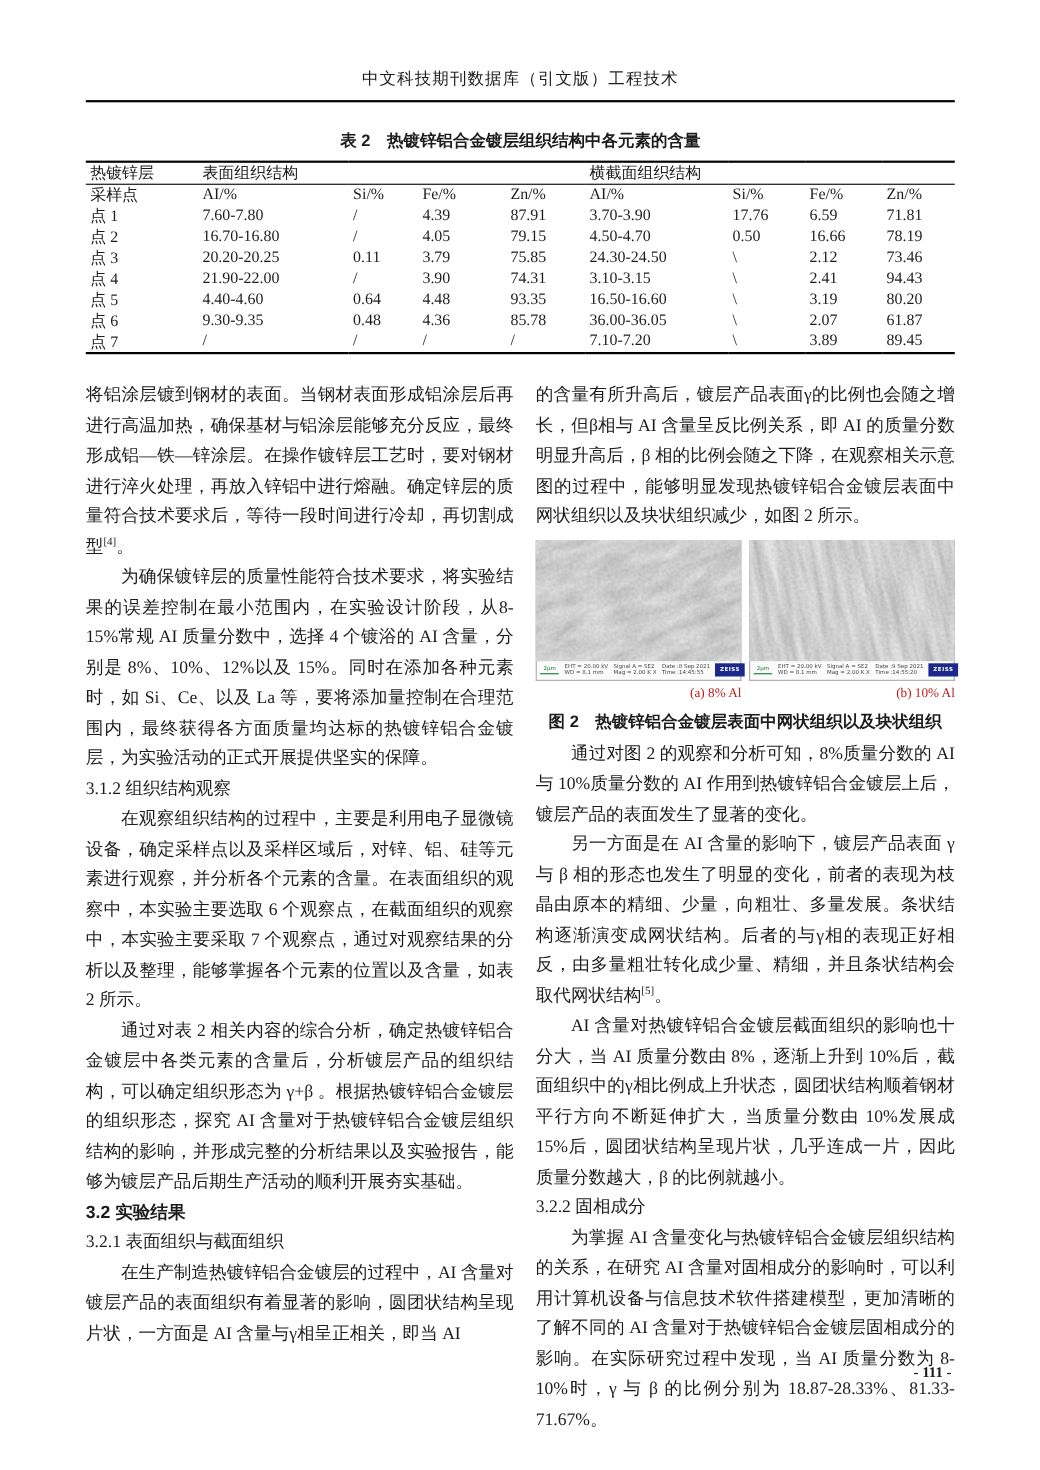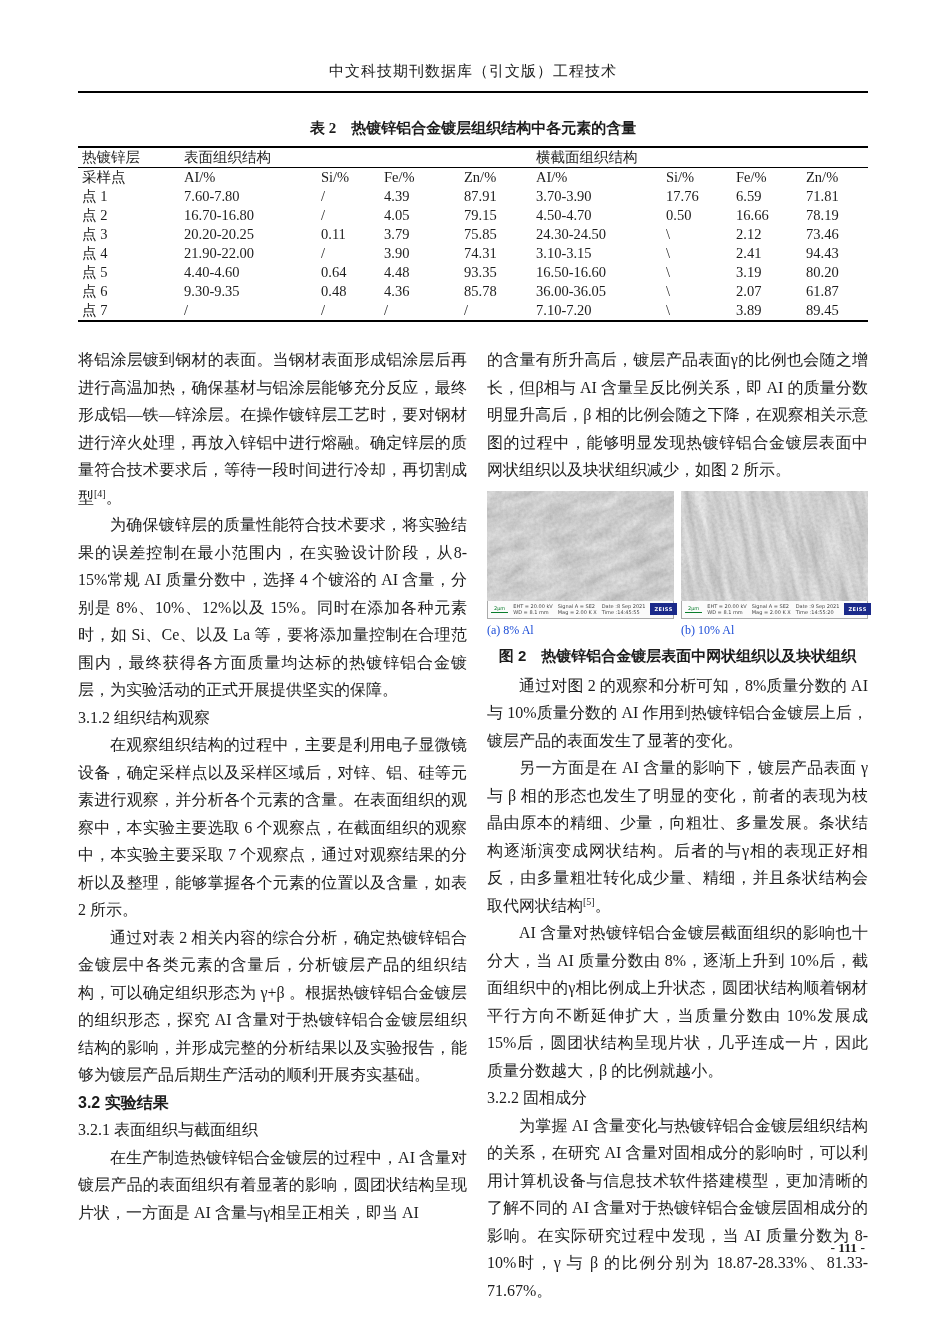--- a/index.html
+++ b/index.html
@@ -9,21 +9,21 @@
     overflow:hidden;
     border-radius:18px;
   }
   .content { position:absolute; left:78px; top:0; width:790px; }
 
   .journal-header { text-align:center; font-size:15px; letter-spacing:1px; margin-top:62px; }
   .header-rule { border-bottom:2px solid #000; margin-top:10px; }
 
   .table-title {
     text-align:center; font-weight:bold; font-size:15px; margin-top:26px;
-    font-family:Liberation Serif, serif;
+    font-family:Liberation Sans, sans-serif;
   }
   table.elements {
     width:100%; border-collapse:collapse; table-layout:fixed;
     border-top:2.5px solid #000; border-bottom:2.5px solid #000;
     font-size:14.5px; margin-top:8px;
   }
   table.elements td { height:16.6px; padding:0 0 0 4px; white-space:nowrap; overflow:hidden; }
   table.elements tr.ghead td { border-bottom:1.5px solid #000; }
 
   .cols { display:flex; margin-top:24px; }
@@ -47,21 +47,21 @@
     height:15px; background:#fbfbfb; border:1px solid #aaa; border-top:none;
     display:flex; align-items:center; gap:5px; padding:1px 2px 1px 3px;
     font-family:"DejaVu Sans","Liberation Sans",sans-serif; font-size:5px; line-height:6px; color:#444;
   }
   .sem-scale { color:#0a7d2c; border-bottom:1.5px solid #0a7d2c; padding:0 3px 1px; white-space:nowrap; }
   .sem-col { display:flex; flex-direction:column; justify-content:center; white-space:nowrap; }
   .zeiss-box {
     margin-left:auto; background:#1b2a8a; color:#fff; font-weight:bold;
     font-size:5px; padding:3px 4px; letter-spacing:0.5px;
   }
-  .subfig-caption { text-align:left; font-size:12px; margin-top:4px; color:#1d4ed8; }
+  .subfig-caption { text-align:right; font-size:12px; margin-top:4px; color:#b91c1c; }
   .fig-caption {
     text-align:center; font-weight:bold; font-size:15px; margin-top:9px;
     font-family:"Liberation Sans","DejaVu Sans",sans-serif;
   }
 
   .page-number { position:absolute; top:1240px; right:80px; font-size:13.5px; font-weight:bold; }
 </style>
 </head>
 <body>
 

